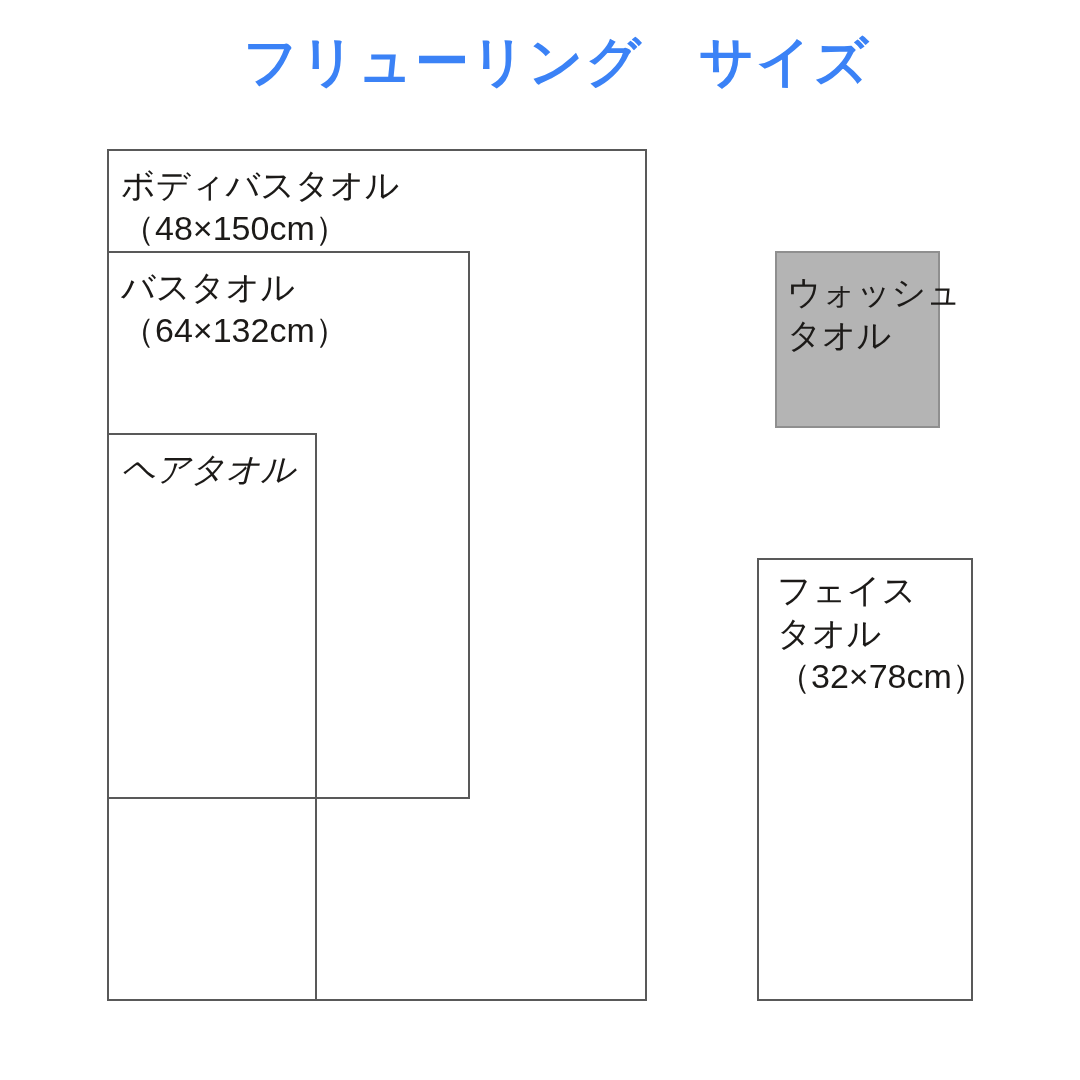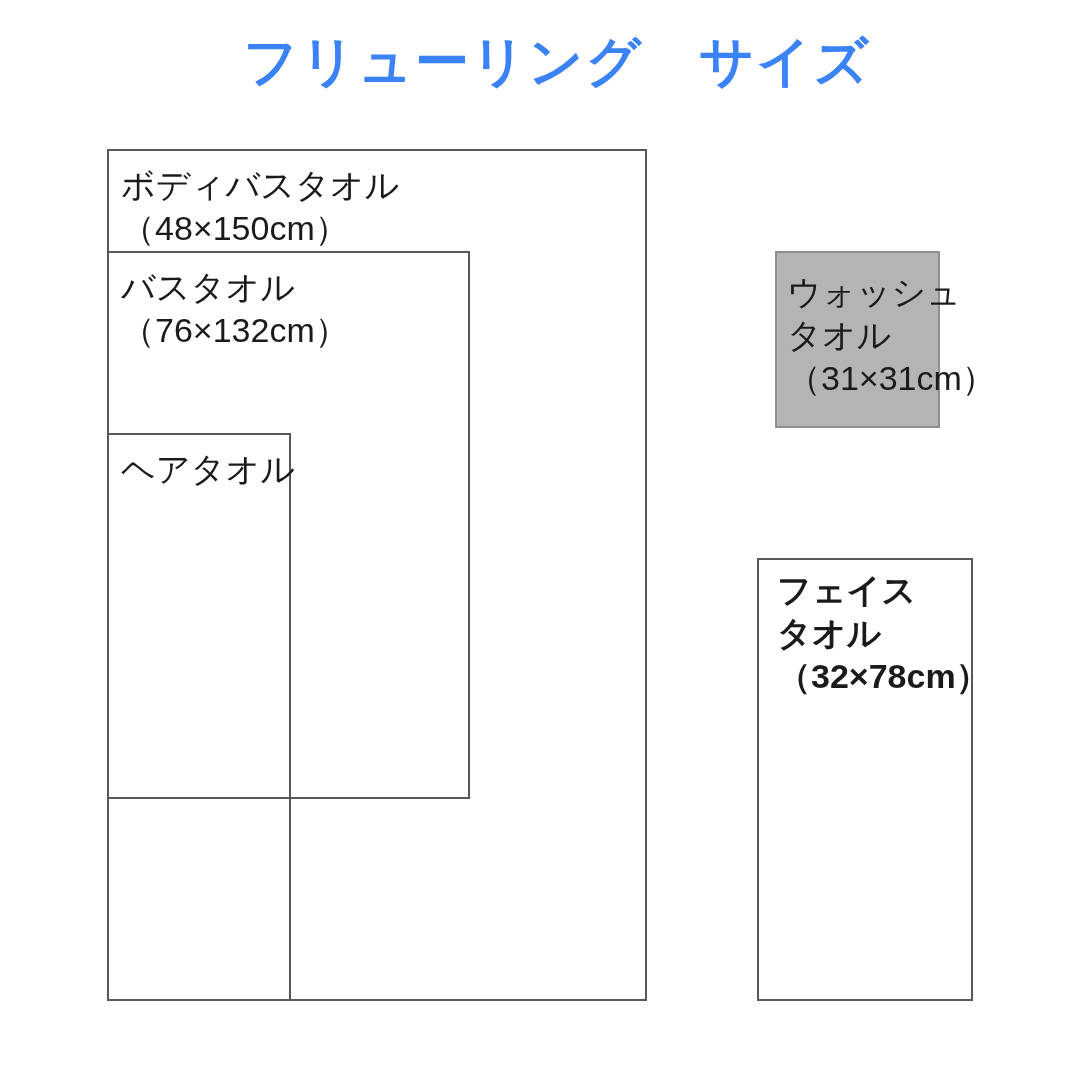--- a/index.html
+++ b/index.html
@@ -30,25 +30,25 @@
   }
   .rect {
     position: absolute;
     box-sizing: border-box;
     border: 2px solid #595959;
     background: transparent;
   }
   
   .rect-body-bath { left: 107px; top: 149px; width: 540px; height: 852px; }
   .rect-bath      { left: 107px; top: 251px; width: 363px; height: 548px; }
-  .rect-hair      { left: 107px; top: 433px; width: 184px; height: 568px; }
+  .rect-hair      { left: 107px; top: 433px; width: 210px; height: 568px; font-style: italic; }
   
   .rect-wash  { left: 775px; top: 207px; width: 165px; height: 177px;
                 background: #b4b4b4; border: 2px solid #8f8f8f; margin-top: 44px; }
-  .rect-face  { left: 757px; top: 558px; width: 216px; height: 443px; font-weight: bold; }
+  .rect-face  { left: 757px; top: 558px; width: 216px; height: 443px; }
 
   .label {
     position: absolute;
     left: 12px;
     top: 13px;
     color: #1c1a18;
     font-size: 34px;
     line-height: 43px;
     white-space: nowrap;
   }
@@ -66,35 +66,34 @@
   <div class="rect rect-body-bath">
     <div class="label">
       <span class="line">ボディバスタオル</span>
       <span class="line">（48×150cm）</span>
     </div>
   </div>
 
   <div class="rect rect-bath">
     <div class="label">
       <span class="line">バスタオル</span>
-      <span class="line">（76×132cm）</span>
+      <span class="line">（64×132cm）</span>
     </div>
   </div>
 
   <div class="rect rect-hair">
     <div class="label">
       <span class="line">ヘアタオル</span>
     </div>
   </div>
 
   <div class="rect rect-wash">
     <div class="label">
       <span class="line">ウォッシュ</span>
       <span class="line">タオル</span>
-      <span class="line">（31×31cm）</span>
     </div>
   </div>
 
   <div class="rect rect-face">
     <div class="label">
       <span class="line">フェイス</span>
       <span class="line">タオル</span>
       <span class="line">（32×78cm）</span>
     </div>
   </div>

